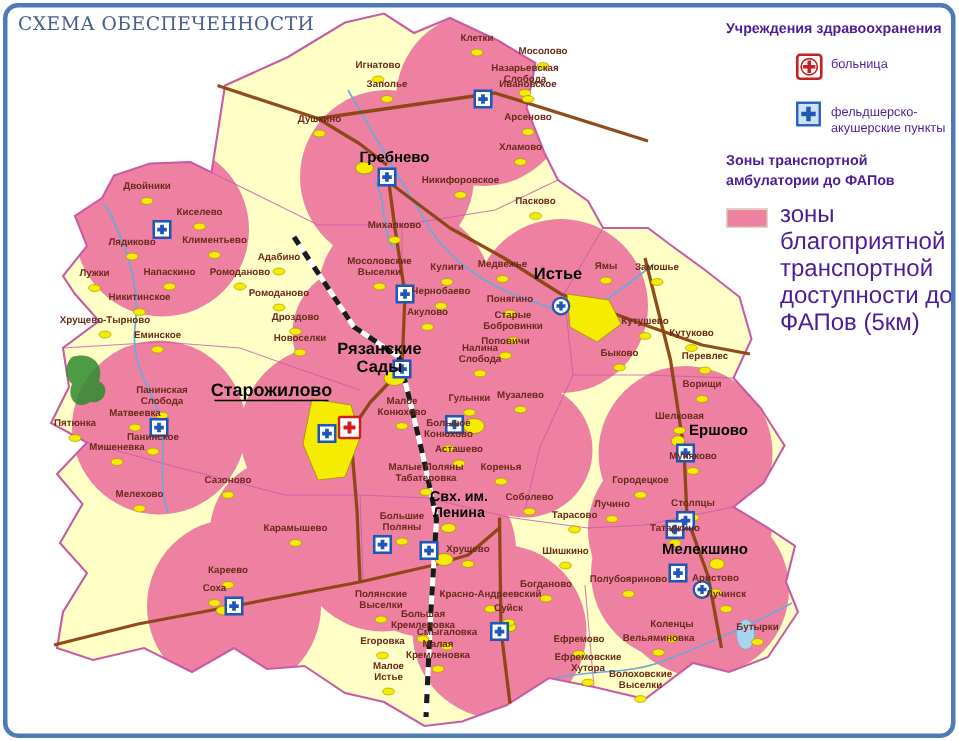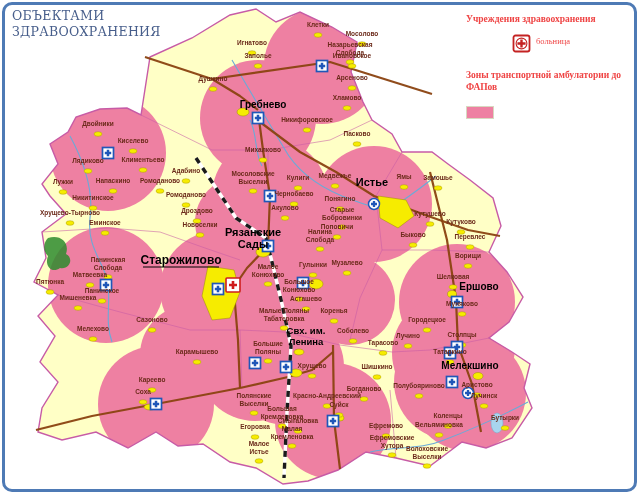--- a/index.html
+++ b/index.html
@@ -4,21 +4,21 @@
 <style>
   html,body{margin:0;padding:0;background:#fff;}
   .stage{position:relative;width:639px;height:494px;background:#fff;overflow:hidden;
          font-family:"Liberation Sans",sans-serif;}
   .frame{position:absolute;left:2px;top:2px;right:2px;bottom:2px;
          border:3px solid var(--frame,#4e7ab5);border-radius:10px;pointer-events:none;z-index:5;}
   .mapsvg{position:absolute;left:0;top:0;z-index:1;}
   .title{position:absolute;left:12px;top:8px;width:240px;z-index:3;
          font-family:"DejaVu Serif","Liberation Serif",serif;
          font-size:12.5px;line-height:1.3;letter-spacing:.3px;color:#475e8b;}
-  .legend{position:absolute;left:466px;top:14px;width:156px;z-index:3;color:#ef4444;font-family:Liberation Serif, serif;}
+  .legend{position:absolute;left:484px;top:14px;width:156px;z-index:3;color:#4c1d95;}
   .lhead{font-size:9.5px;font-weight:bold;margin-bottom:10px;}
   .lrow{display:flex;align-items:flex-start;margin-bottom:8px;padding-left:46px;}
   .lrow .ic{flex:0 0 24px;}
   .lrow .lt{font-size:8.5px;line-height:1.25;padding-top:2px;}
   .zhead{font-size:9.5px;font-weight:bold;margin:12px 0 8px 0;line-height:1.3;}
   .zrow{display:flex;align-items:flex-start;margin-bottom:9px;}
   .sw{flex:0 0 26px;height:11px;margin-right:8px;margin-top:4px;border:1px solid #d8d8c0;}
   
   .base{fill:var(--yellow,#ffffc6);}
   .pz{fill:var(--pink,#ee80a2);}
@@ -396,41 +396,51 @@
         <line x1="143" x2="219" y1="267" y2="267" stroke="#000" stroke-width="1"></line>
         <text x="253" y="236" class="town" font-size="11px"><tspan x="253" dy="0">Рязанские</tspan><tspan x="253" dy="12">Сады</tspan></text>
         <text x="372" y="186" class="town" font-size="11px"><tspan x="372" dy="0">Истье</tspan></text>
         <text x="479" y="290" class="town" font-size="10px"><tspan x="479" dy="0">Ершово</tspan></text>
         <text x="470" y="369" class="town" font-size="10px"><tspan x="470" dy="0">Мелекшино</tspan></text>
         <text x="306" y="334" class="town" font-size="9.5px"><tspan x="306" dy="0">Свх. им.</tspan><tspan x="306" dy="10.5">Ленина</tspan></text>
       </g>
   </svg>
 
   <div class="title">
-    <div>ОБЪЕКТАМИ ЗДРАВООХРАНЕНИЯ</div>
+    <div>СХЕМА ОБЕСПЕЧЕННОСТИ</div>
   </div>
 
   <div class="legend">
     <div class="lhead">Учреждения здравоохранения</div>
 
     <div class="lrow">
       <span class="ic">
         <svg width="19" height="19">
             <rect x="1.5" y="1.5" width="16" height="16" rx="2" fill="#fff" stroke="#c42222" stroke-width="1.8"></rect>
             <circle cx="9.5" cy="9.5" r="5.4" fill="none" stroke="#c42222" stroke-width="1.1"></circle>
             <path d="M9.5 5.4 V13.6 M5.4 9.5 H13.6" stroke="#c42222" stroke-width="2.4"></path>
           </svg>
       </span>
       <span class="lt">больница</span>
     </div>
 
+    <div class="lrow">
+      <span class="ic">
+        <svg width="18" height="18">
+            <rect x="1.5" y="1.5" width="15" height="15" fill="#cfe2f4" stroke="#2a5fc0" stroke-width="1.6"></rect>
+            <path d="M9 4.2 V13.8 M4.2 9 H13.8" stroke="#1f57b8" stroke-width="3"></path>
+          </svg>
+      </span>
+      <span class="lt">фельдшерско-акушерские пункты</span>
+    </div>
 
 
     <div class="zhead">Зоны транспортной амбулатории до ФАПов</div>
 
     <div class="zrow">
       <span class="sw" style="background: rgb(238, 128, 162);"></span>
+      <span class="lt">зоны благоприятной транспортной доступности до ФАПов (5км)</span>
     </div>
 
   </div>
 
   <div class="frame"></div>
 </div>
 
 </body></html>

